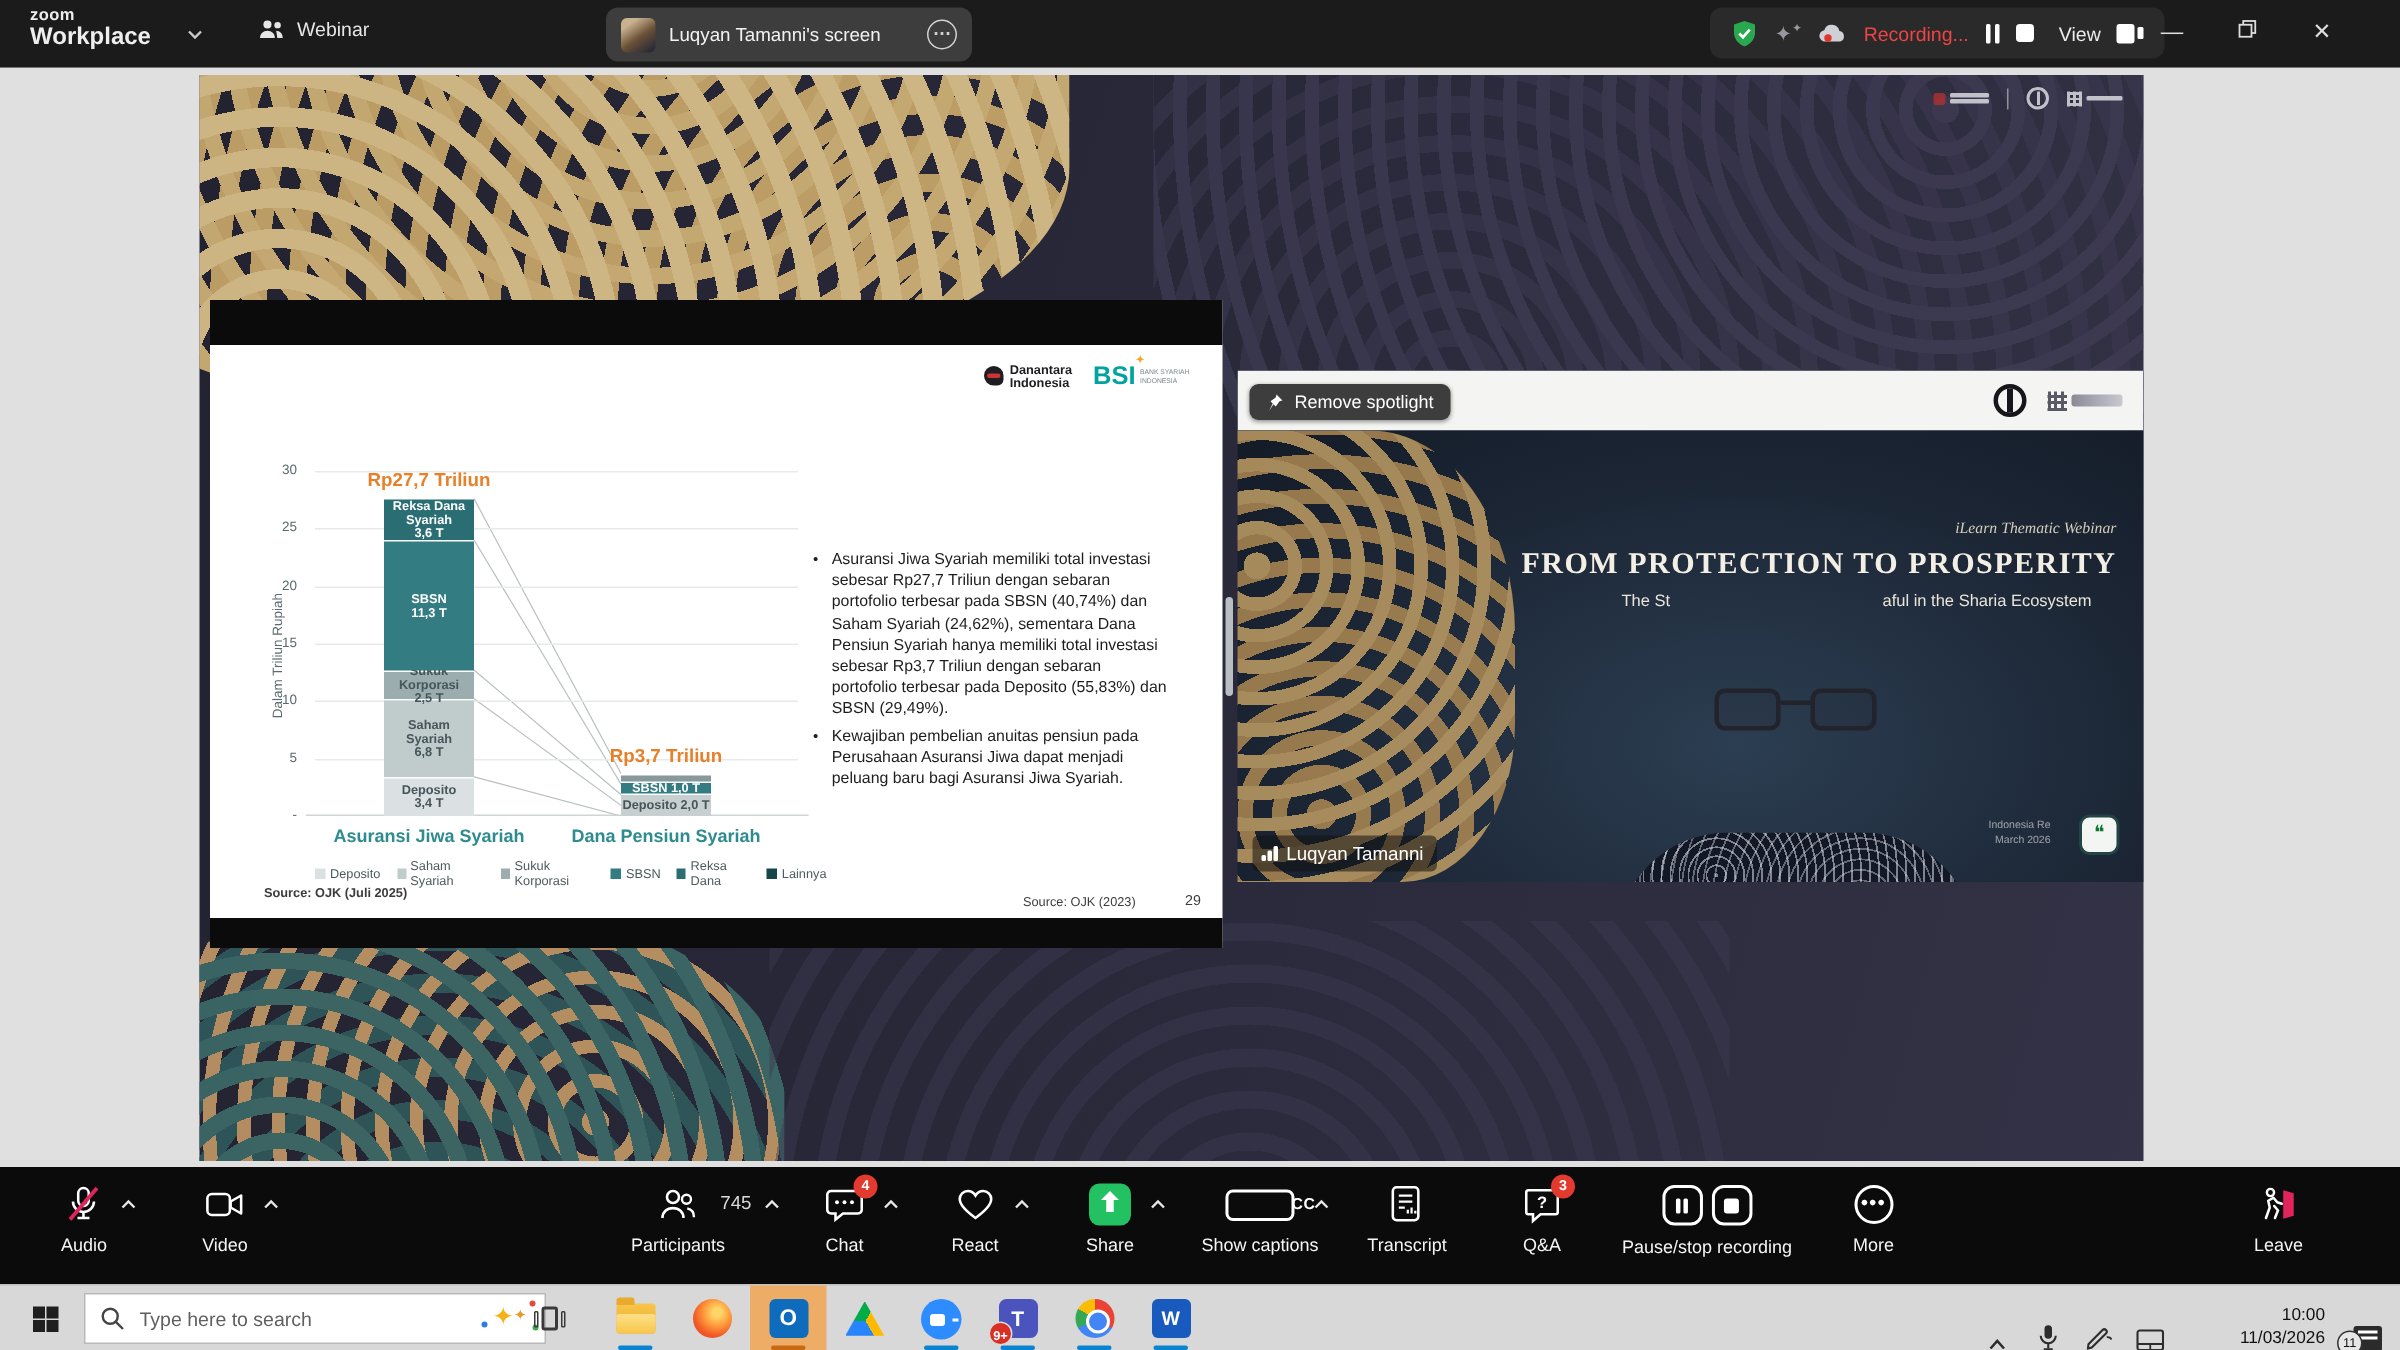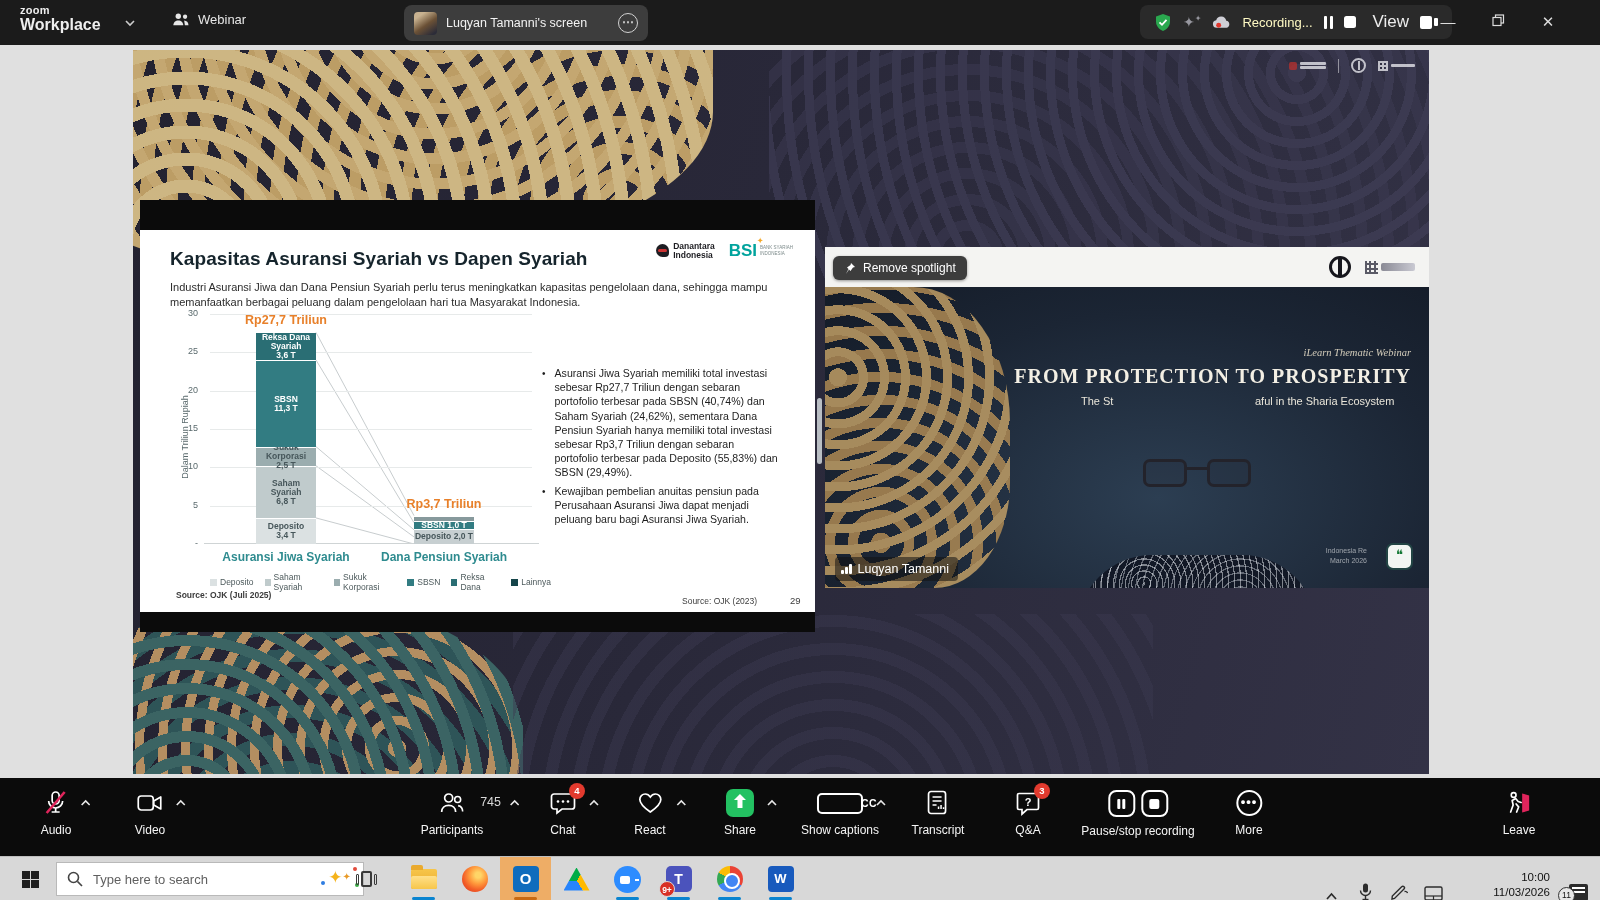--- a/index.html
+++ b/index.html
@@ -16,24 +16,24 @@
   .webinar { position:absolute; left:172px; top:11px; display:flex; align-items:center; gap:8px; font-size:13px; color:#e6e6e6; }
   .share-pill { position:absolute; left:404px; top:5px; width:244px; height:36px; background:#3d3d3d; border-radius:8px;
     display:flex; align-items:center; gap:9px; padding:0 10px; }
   .share-pill .avatar { width:23px; height:23px; border-radius:4px;
     background:linear-gradient(145deg,#c8b290 20%,#6b5136 55%,#2c2c38 90%); }
   .share-pill .lbl { font-size:12.5px; color:#f2f2f2; flex:1; white-space:nowrap; }
   .ellipsis-circle { width:20px; height:20px; border:1.5px solid #d2d2d2; border-radius:50%; color:#d2d2d2;
     font-size:12px; line-height:16px; text-align:center; font-weight:bold; }
   .rec-pill { position:absolute; left:1140px; top:5px; height:34px; background:#2a2a2a; border-radius:8px;
     display:flex; align-items:center; gap:11px; padding:0 14px; }
-  .rec-pill .rec-txt { font-size:13px; color:#fef9c3; }
+  .rec-pill .rec-txt { font-size:13px; color:#ef4444; }
   .rec-pause { display:flex; gap:3px; } .rec-pause i { display:block; width:3px; height:13px; background:#fff; border-radius:1px; }
   .rec-stop { width:12px; height:12px; background:#fff; border-radius:2.5px; }
-  .view-lbl { font-size:17px; color:#ececec; margin-left:6px; }
+  .view-lbl { font-size:13px; color:#ececec; margin-left:6px; }
   .view-ic { display:flex; gap:2px; } .view-ic b { display:block; width:12px; height:13px; background:#fff; border-radius:2px; }
   .view-ic i { display:block; width:4px; height:8px; background:#fff; border-radius:1px; margin-top:2px; }
   .sparkle-ai { color:#97979f; font-size:14px; }
   .winbtn { position:absolute; top:8px; width:30px; height:28px; color:#ddd; text-align:center; font-size:15px; line-height:28px; }
 
   
   #main { position:absolute; left:0; top:45px; width:1600px; height:733px; background:#e0e0e0; }
   #shared { position:absolute; left:133px; top:5px; width:1296px; height:724px; overflow:hidden;
     background:linear-gradient(105deg,#232230 0%,#292839 45%,#333246 100%); }
   .batik { position:absolute; }
@@ -315,32 +315,30 @@
         <span class="dl2"></span>
         <span class="dl3">
             <span class="grid"></span>
             <span class="bar"></span>
           </span>
       </div>
 
       <div id="slide">
         <div class="bar-top"></div>
         <div class="bar-bot"></div>
-        <div class="sl-title">Kapasitas Asuransi Syariah vs Dapen Syariah</div>
         <div class="sl-logos">
           <span class="lg-dan">
             <span class="mark"></span>
             <span class="t"><span>Danantara</span><br><span>Indonesia</span></span>
           </span>
           <span class="lg-bsi">
             <span class="b">BSI</span>
             <span class="s"><span>BANK SYARIAH</span><br><span>INDONESIA</span></span>
           </span>
         </div>
-        <div class="sl-sub">Industri Asuransi Jiwa dan Dana Pensiun Syariah perlu terus meningkatkan kapasitas pengelolaan dana, sehingga mampu memanfaatkan berbagai peluang dalam pengelolaan hari tua Masyarakat Indonesia.</div>
 
         <div id="chart">
           <div class="ylab">Dalam Triliun Rupiah</div>
           <div id="yticks">
               <div class="ytick" style="top: -6px;">30</div>
               <div class="ytick" style="top: 32.3333px;">25</div>
               <div class="ytick" style="top: 70.6667px;">20</div>
               <div class="ytick" style="top: 109px;">15</div>
               <div class="ytick" style="top: 147.333px;">10</div>
               <div class="ytick" style="top: 185.667px;">5</div>

